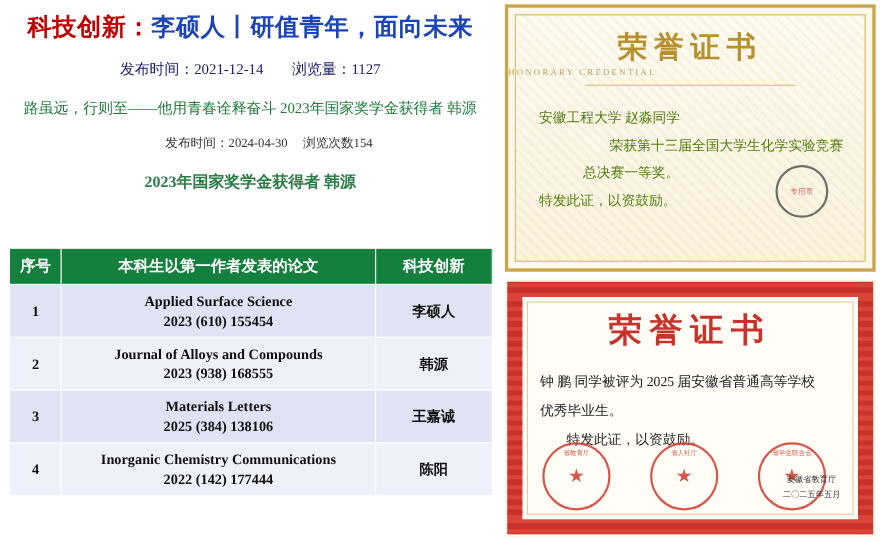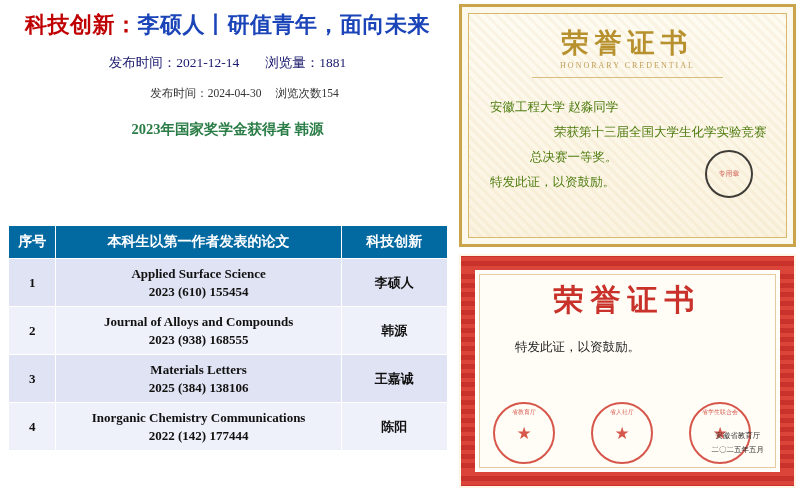--- a/index.html
+++ b/index.html
@@ -81,21 +81,21 @@
   
   .pub-table {
     position: absolute;
     left: 8px;
     top: 225px;
     width: 440px;
     border-collapse: collapse;
     font-family: "Liberation Serif", serif;
   }
   .pub-table th {
-    background: #0369a1;
+    background: #15803d;
     color: #ffffff;
     font-weight: bold;
     font-size: 14px;
     border: 1px solid #ffffff;
     padding: 7px 2px;
     text-align: center;
   }
   .pub-table td {
     border: 1px solid #ffffff;
     text-align: center;
@@ -149,21 +149,21 @@
     font-family: "Liberation Serif", serif;
     font-weight: bold;
     font-size: 27px;
     color: #b8912f;
     letter-spacing: 6px;
   }
   .cert1-sub {
     position: absolute;
     top: 54px;
     left: 0; right: 0;
-    text-align: center;
+    text-align: left;
     font-family: "Liberation Serif", serif;
     font-size: 8px;
     color: #c0a05a;
     letter-spacing: 2px;
   }
   .cert1-rule {
     position: absolute;
     top: 70px;
     left: 70px; right: 70px;
     height: 1px;
@@ -189,21 +189,21 @@
     font-size: 7px;
     color: #444444;
     line-height: 1.7;
   }
   .cert1-seal {
     position: absolute;
     right: 40px;
     bottom: 46px;
     width: 44px;
     height: 44px;
-    border: 2px solid #000000;
+    border: 2px solid #404040;
     border-radius: 50%;
     color: #c43a2e;
     opacity: 0.75;
     font-size: 7px;
     text-align: center;
     line-height: 44px;
     font-family: "Liberation Serif", serif;
   }
 
   
@@ -314,23 +314,24 @@
 
 <div class="page">
 
   <div class="left-col">
 
     <div class="headline">
       <span class="red">科技创新：</span><span class="blue">李硕人丨研值青年，面向未来</span>
     </div>
 
     <div class="meta-row">
-      <span class="label">发布时间：</span><span class="value">2021-12-14</span><span class="meta-gap"></span><span class="label">浏览量：</span><span class="value">1881</span>
-    </div>
-
+      <span class="label">发布时间：</span><span class="value">2021-12-14</span><span class="meta-gap"></span><span class="label">浏览量：</span><span class="value">1127</span>
+    </div>
+
+    <div class="subhead">路虽远，行则至——他用青春诠释奋斗 2023年国家奖学金获得者 韩源</div>
 
     <div class="meta-row2">
       <span>发布时间：</span><span>2024-04-30</span><span class="sp"></span><span>浏览次数</span><span>154</span>
     </div>
 
     <div class="subhead2">
       <div>2023年国家奖学金获得者 韩源</div>
     </div>
 
     <table class="pub-table">
@@ -391,20 +392,22 @@
         <div>特发此证，以资鼓励。</div>
       </div>
       <div class="cert1-seal">专用章</div>
     </div>
 
     <div class="cert2">
       <div class="cert2-frame"></div>
       <div class="cert2-inner"></div>
       <div class="cert2-title">荣誉证书</div>
       <div class="cert2-body">
+        <div>钟 鹏    同学被评为 2025 届安徽省普通高等学校</div>
+        <div>优秀毕业生。</div>
         <div class="ln-indent">特发此证，以资鼓励。</div>
       </div>
       <div class="cert2-seals">
         <div class="seal s1">
           <span class="ring-txt">省教育厅</span>
           <span class="star">★</span>
         </div>
         <div class="seal s2">
           <span class="ring-txt">省人社厅</span>
           <span class="star">★</span>

